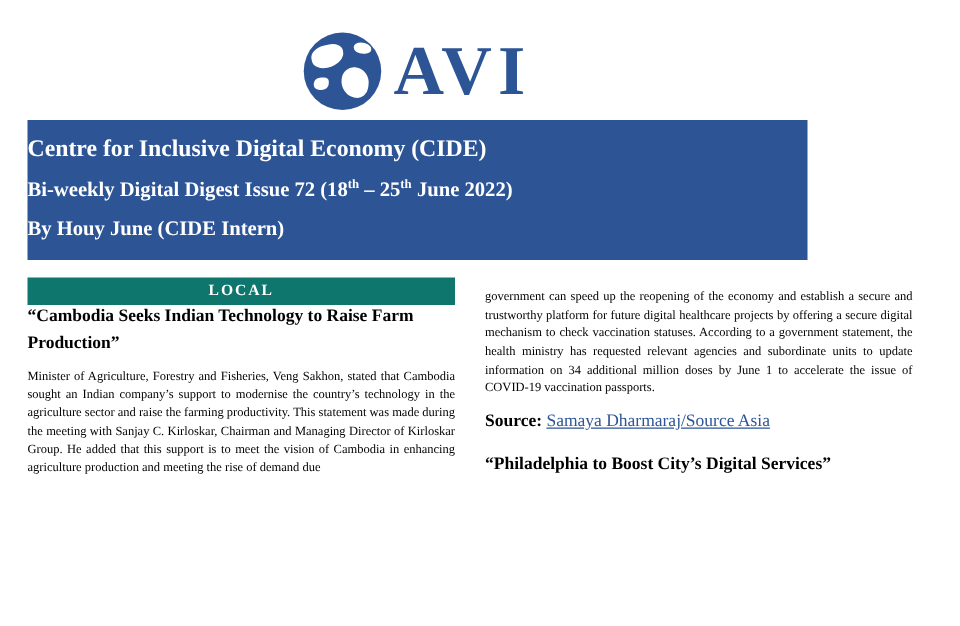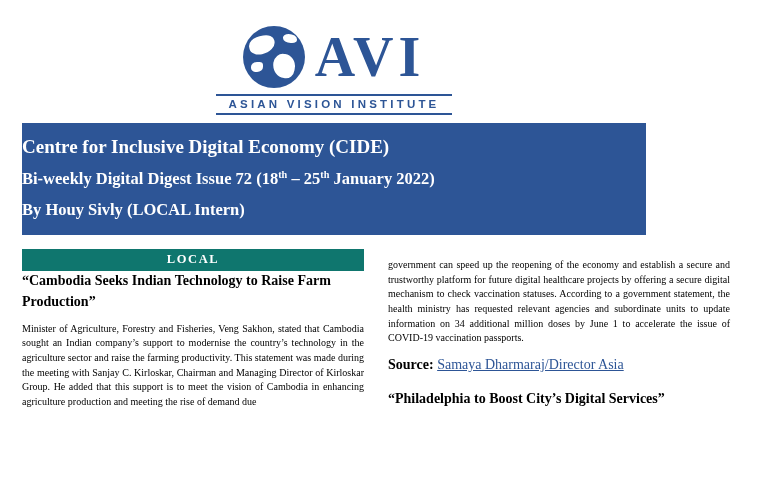--- a/index.html
+++ b/index.html
@@ -191,39 +191,38 @@
 
   <div class="logo-wrap">
     <div class="logo">
       <div class="logo-row">
         <div class="globe">
           <span class="spot spot1"></span>
           <span class="spot spot2"></span>
         </div>
         <div class="avi-text">AVI</div>
       </div>
-      <div class="avi-sub">ASIAN VISION INSTITUTE</div>
     </div>
   </div>
 
   <div class="banner">
     <div class="line1">Centre for Inclusive Digital Economy (CIDE)</div>
-    <div class="line2"><span>Bi-weekly Digital Digest Issue 72 (18</span><sup>th</sup><span> – 25</span><sup>th</sup><span> January 2022)</span></div>
-    <div class="line3">By Houy Sivly (LOCAL Intern)</div>
+    <div class="line2"><span>Bi-weekly Digital Digest Issue 72 (18</span><sup>th</sup><span> – 25</span><sup>th</sup><span> June 2022)</span></div>
+    <div class="line3">By Houy June (CIDE Intern)</div>
   </div>
 
   <div class="columns">
 
     <div class="col col-left">
       <div class="section-head">LOCAL</div>
       <div class="article-title">“Cambodia Seeks Indian Technology to Raise Farm Production”</div>
       <p class="body first"><span>Minister</span><span> of Agriculture, Forestry and Fisheries, Veng Sakhon, stated that Cambodia sought an Indian company’s support to modernise the country’s technology in the agriculture sector and raise the farming productivity. This statement was made during the meeting with  Sanjay C. Kirloskar,  Chairman and Managing Director of Kirloskar Group. He added that this support is to meet the vision of Cambodia in enhancing agriculture production and meeting the rise of demand due</span></p>
     </div>
 
     <div class="col col-right">
       <p class="body rcol-first">government can speed up the reopening of the economy and establish a secure and trustworthy platform for future digital healthcare projects by offering a secure digital mechanism to check vaccination statuses. According to a government statement, the health ministry has requested relevant agencies and subordinate units to update information on 34 additional million doses by June 1 to accelerate the issue of COVID-19 vaccination passports.</p>
-      <div class="src-line"><span class="src-label">Source:</span> <a class="src-link" href="#">Samaya Dharmaraj/Director Asia</a></div>
+      <div class="src-line"><span class="src-label">Source:</span> <a class="src-link" href="#">Samaya Dharmaraj/Source Asia</a></div>
       <div class="article-title">“Philadelphia to Boost City’s Digital Services”</div>
     </div>
 
   </div>
 
 </div>
 
 </body></html>

